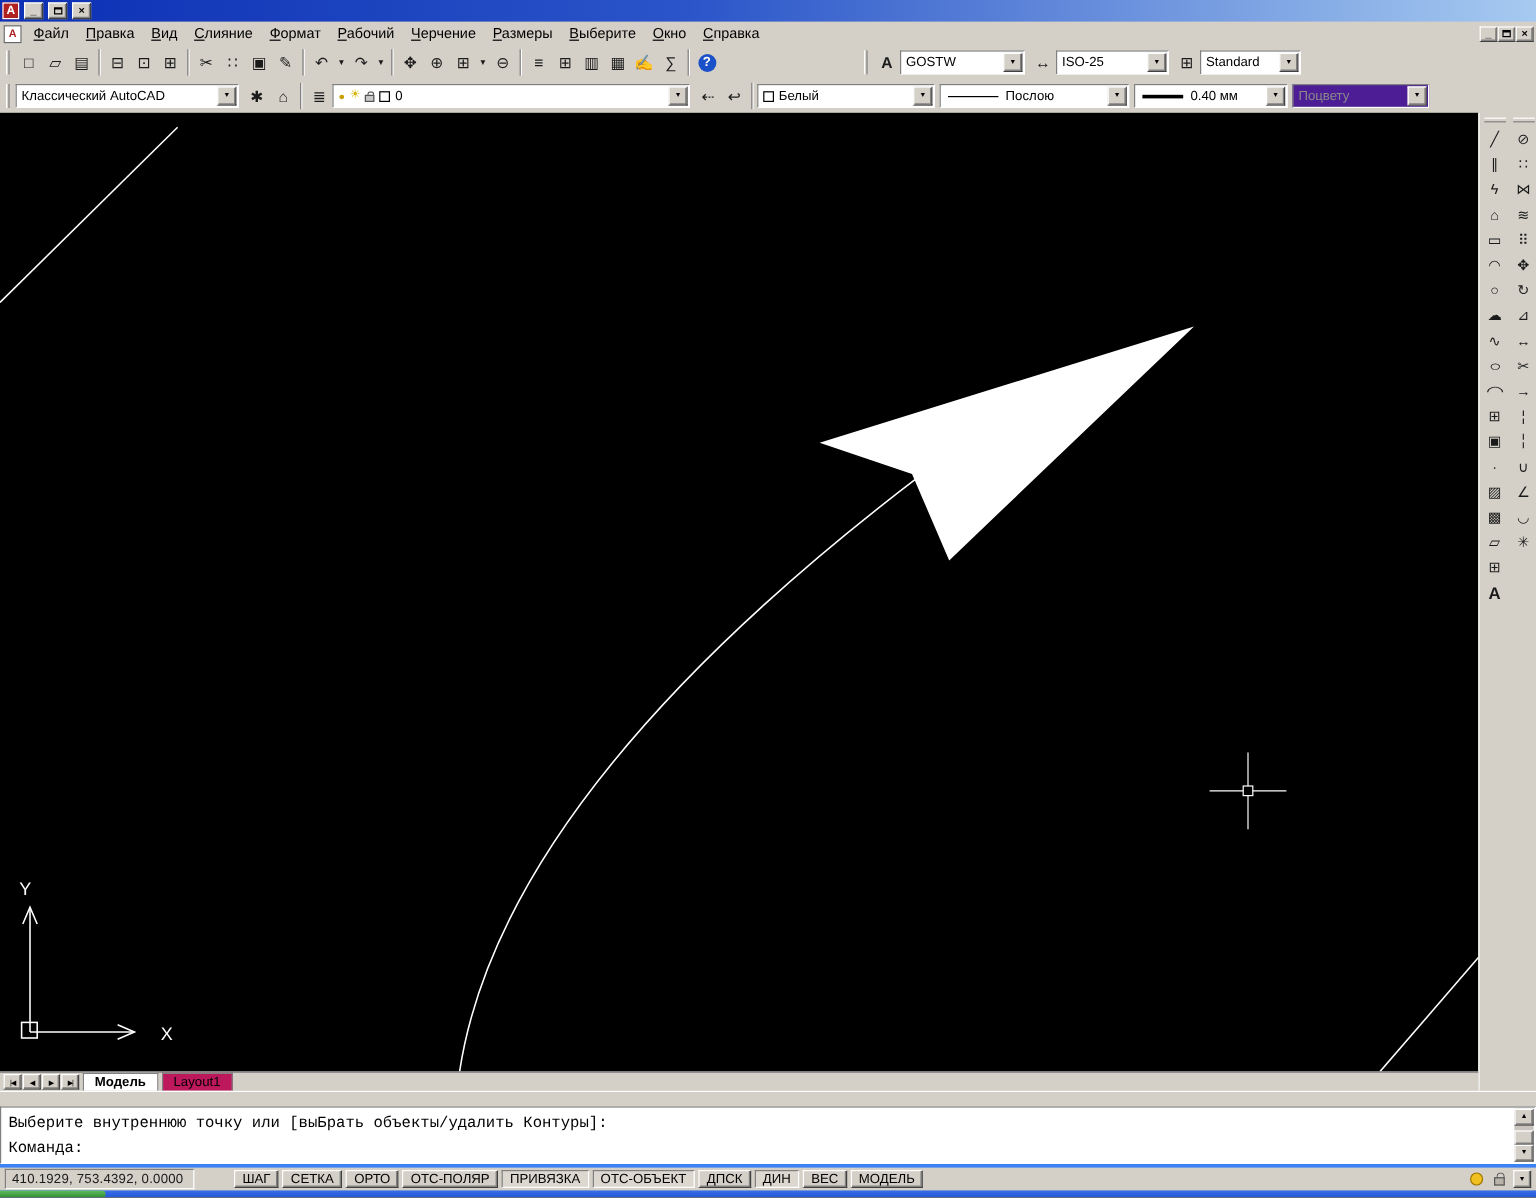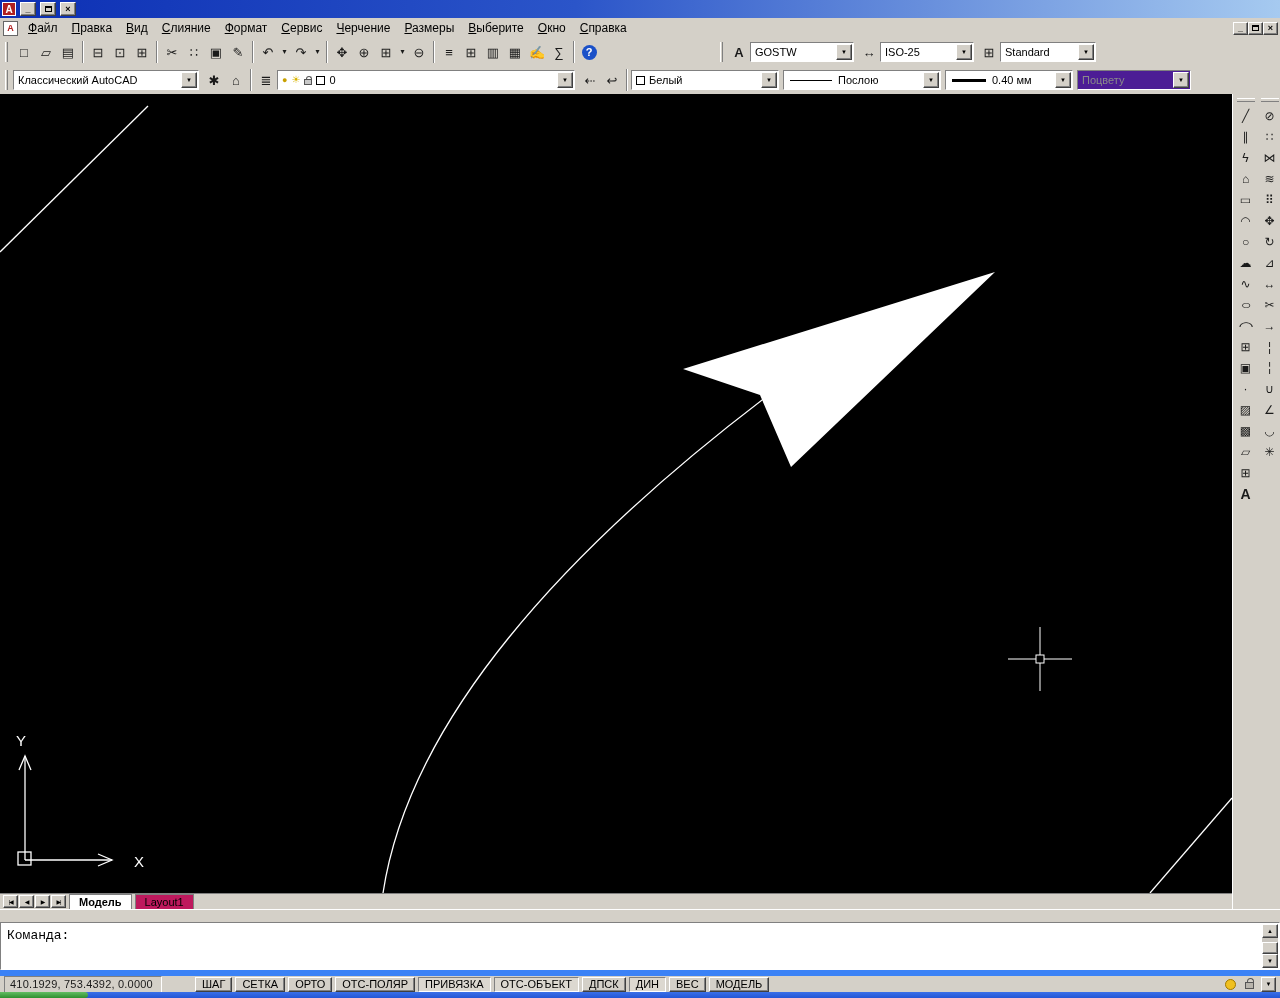--- a/index.html
+++ b/index.html
@@ -83,21 +83,21 @@
           border:1px solid;border-color:#808080 #fff #fff #808080;
           font-family:"Liberation Mono",monospace;font-size:13px;color:#000;padding:2px 22px 0 6px}
   .cmdline{height:21px;line-height:21px;white-space:pre;overflow:hidden}
   #cmdscroll{position:absolute;right:2px;top:924px;width:16px;height:44px;background:#c9c5be}
   .scr{position:absolute;left:0;width:16px;height:14px;font-size:6px;display:flex;align-items:center;justify-content:center;color:#000}
   #scrup{top:0}#scrdn{bottom:0}
   #scrthumb{position:absolute;left:0;bottom:14px;width:16px;height:12px}
 
   
   #statusbar{position:absolute;left:0;top:970px;width:1280px;height:22px;display:flex;align-items:center;
-             padding:0 4px;gap:3px;border-top:6px solid #3b82f6;font-size:11px;color:#000}
+             padding:0 4px;gap:3px;border-top:3px solid #3b82f6;font-size:11px;color:#000}
   #coords{width:158px;height:17px;display:flex;align-items:center;padding:0 5px;
           border:1px solid;border-color:#808080 #fff #fff #808080;color:#1a1a1a;margin-right:30px;letter-spacing:.2px}
   .stgl{height:15px;padding:0 6px;display:flex;align-items:center;flex:none}
   .stgl.on{border:1px solid;border-color:#808080 #fff #fff #808080;box-shadow:none;background:#dcd8d0}
   .tray{margin-left:auto;display:flex;align-items:center;gap:4px}
   .trayico{width:15px;height:15px;display:flex;align-items:center;justify-content:center}
   .balloon{width:11px;height:11px;border-radius:50%;background:#f0c020;border:1px solid #a07800}
   .tlock{width:9px;height:7px;background:#b8b4ac;border:1px solid #555;position:relative;margin-top:3px}
   .tlock::before{content:"";position:absolute;left:1px;top:-5px;width:5px;height:4px;border:1px solid #555;
                  border-bottom:none;border-radius:4px 4px 0 0}
@@ -122,21 +122,21 @@
     <div class="wbtn raised">×</div>
   </div>
 
   <div id="menubar" class="bar">
     <div class="docico">A</div>
     <div class="mi">Файл</div>
     <div class="mi">Правка</div>
     <div class="mi">Вид</div>
     <div class="mi">Слияние</div>
     <div class="mi">Формат</div>
-    <div class="mi">Сервис</div>
+    <div class="mi">Рабочий</div>
     <div class="mi">Черчение</div>
     <div class="mi">Размеры</div>
     <div class="mi">Выберите</div>
     <div class="mi">Окно</div>
     <div class="mi">Справка</div>
     <div class="spacer"></div>
     <div class="wbtn small raised">_</div>
     <div class="wbtn small raised">
         <span class="rsq"></span>
       </div>
@@ -185,21 +185,21 @@
     <div class="combo" style="width:104px">
       <span class="val">GOSTW</span>
       <span class="drop raised">▼</span>
     </div>
     <div class="tbtn">↔</div>
     <div class="combo" style="width:94px">
       <span class="val">ISO-25</span>
       <span class="drop raised">▼</span>
     </div>
     <div class="tbtn">⊞</div>
-    <div class="combo" style="width:96px">
+    <div class="combo" style="width:84px">
       <span class="val">Standard</span>
       <span class="drop raised">▼</span>
     </div>
   </div>
 
   <div id="tb2" class="bar">
     <div class="grip"></div>
     <div class="combo" style="width:186px">
       <span class="val">Классический AutoCAD</span>
       <span class="drop raised">▼</span>
@@ -317,20 +317,21 @@
     <div class="navb raised">◀</div>
     <div class="navb raised">▶</div>
     <div class="navb raised">▶|</div>
     <div class="tab active">Модель</div>
     <div class="tab">Layout1</div>
   </div>
 
   <div id="splitter"></div>
 
   <div id="cmdwin">
+    <div class="cmdline">Выберите внутреннюю точку или [выБрать объекты/удалить Контуры]:</div>
     <div class="cmdline">Команда:</div>
   </div>
   <div id="cmdscroll">
     <div id="scrup" class="scr raised">▲</div>
     <div id="scrthumb" class="raised"></div>
     <div id="scrdn" class="scr raised">▼</div>
   </div>
 
   <div id="statusbar">
     <div id="coords">410.1929, 753.4392, 0.0000</div>

